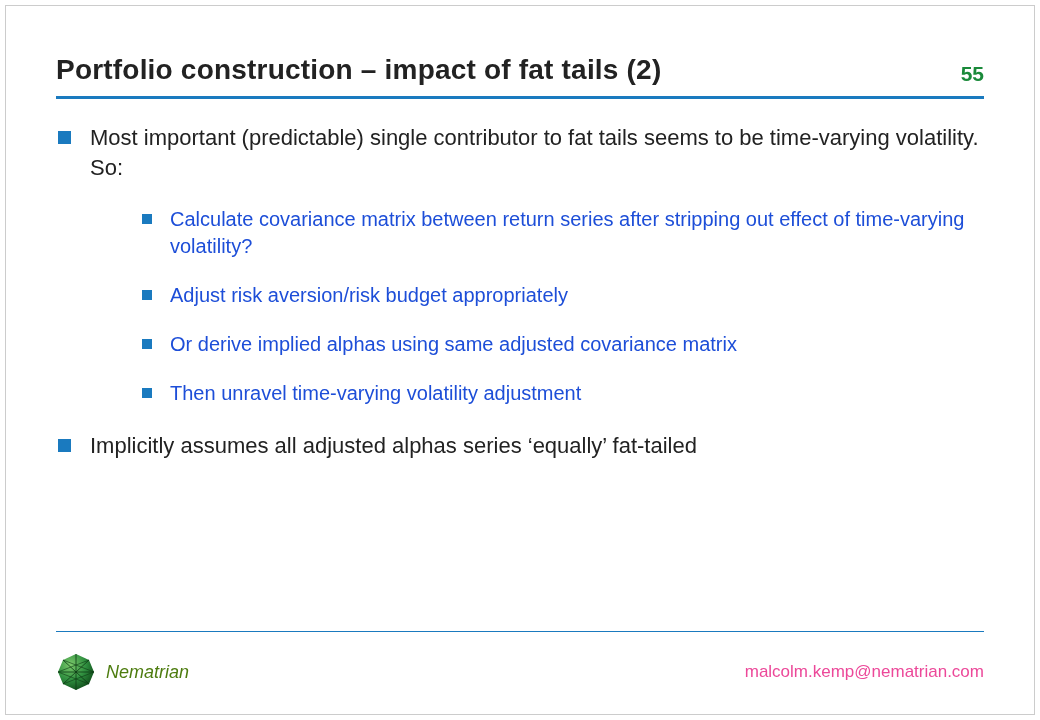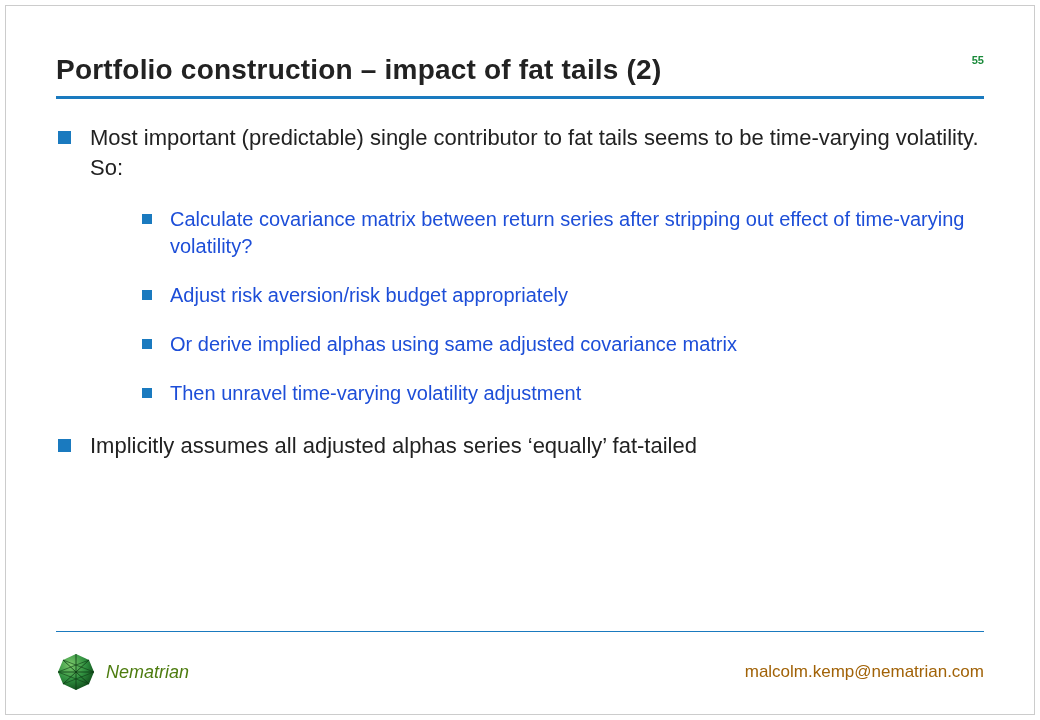--- a/index.html
+++ b/index.html
@@ -18,30 +18,30 @@
       margin: 5px;
       background: #fff;
       border: 1px solid #cccccc;
       box-sizing: border-box;
       position: relative;
       padding: 48px 50px 0 50px;
     }
     .header-row {
       display: flex;
       justify-content: space-between;
-      align-items: flex-start;
+      align-items: flex-end;
     }
     .title {
       font-size: 28px;
       font-weight: bold;
       color: #222222;
       letter-spacing: 0.2px;
     }
     .page-number {
-      font-size: 11px;
+      font-size: 21px;
       font-weight: bold;
       color: #1a8a3a;
     }
     .rule {
       margin-top: 10px;
       border: none;
       border-top: 3px solid #1a7abf;
       width: 100%;
     }
     .content {
@@ -117,21 +117,21 @@
       width: 40px;
       height: 40px;
     }
     .brand {
       font-size: 18px;
       color: #4d7c0f;
       font-style: italic;
     }
     .contact {
       font-size: 17px;
-      color: #a16207;
+      color: #ec4899;
     }
   </style>
 </head>
 <body>
 
 <div class="slide">
 
   <div class="header-row">
     <div class="title">Portfolio construction – impact of fat tails (2)</div>
     <div class="page-number">55</div>

